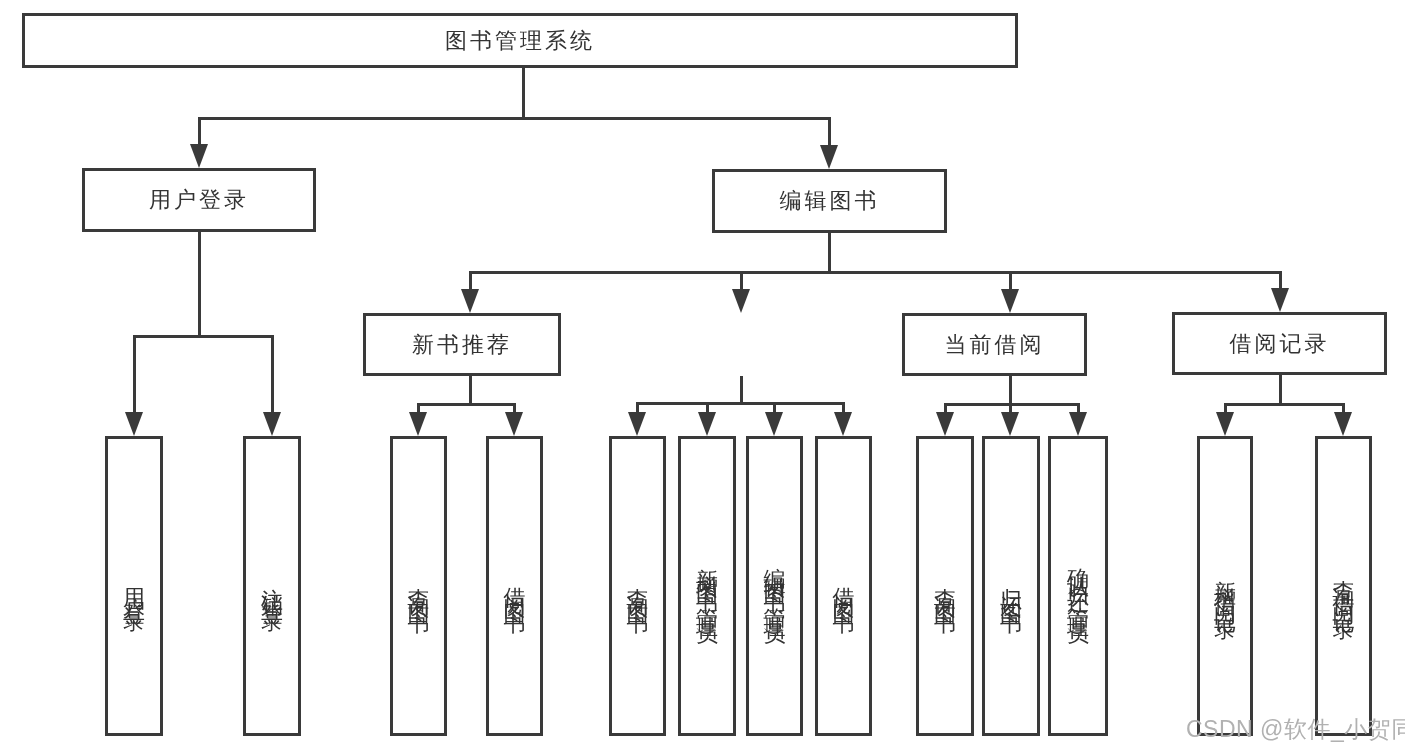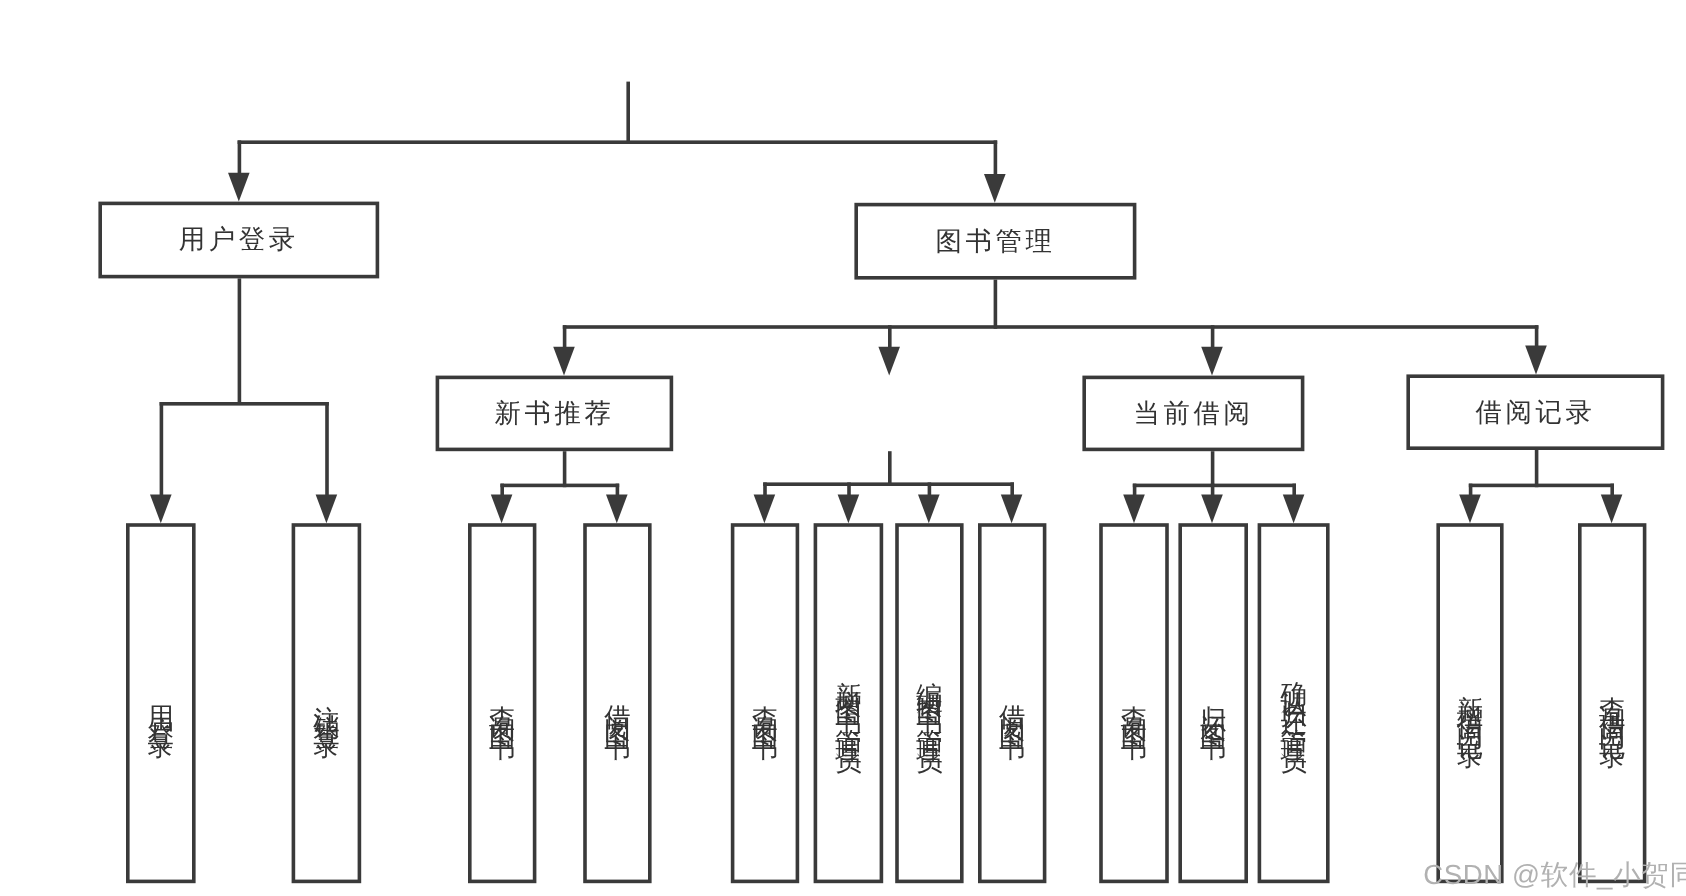--- a/index.html
+++ b/index.html
@@ -29,27 +29,30 @@
   .watermark{
     position:absolute;left:1186px;top:714px;font-size:23px;letter-spacing:0.5px;
     color:#b1b1b1;white-space:nowrap;z-index:5;
   }
 </style>
 </head>
 <body>
 
 <div class="canvas">
 
+  <div class="box" style="left:22px;top:13px;width:996px;height:55px;">
+    <span class="hlabel">图书管理系统</span>
+  </div>
 
   <div class="box" style="left:82px;top:168px;width:234px;height:64px;">
     <span class="hlabel">用户登录</span>
   </div>
 
   <div class="box" style="left:712px;top:169px;width:235px;height:64px;">
-    <span class="hlabel">图书管理</span>
+    <span class="hlabel">编辑图书</span>
   </div>
 
   <div class="box" style="left:363px;top:313px;width:198px;height:63px;">
     <span class="hlabel">新书推荐</span>
   </div>
 
 
   <div class="box" style="left:902px;top:313px;width:185px;height:63px;">
     <span class="hlabel">当前借阅</span>
   </div>

